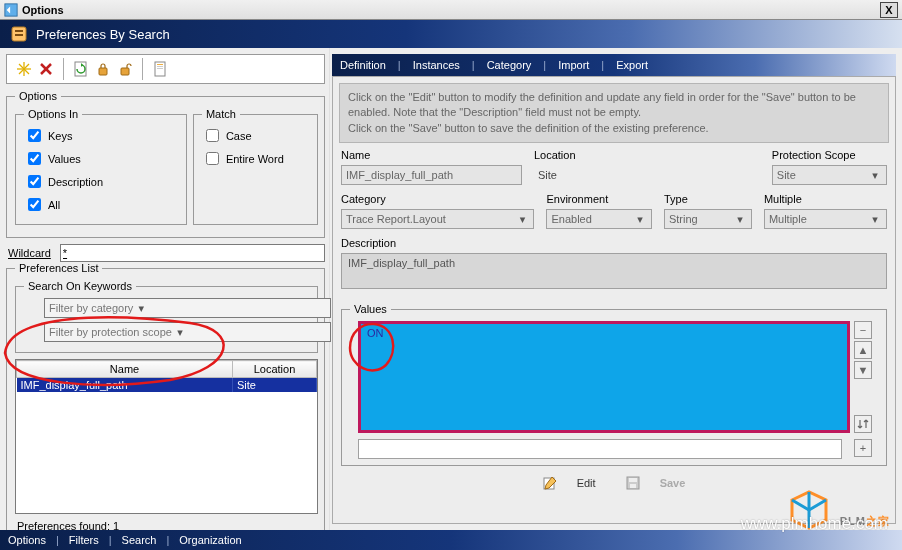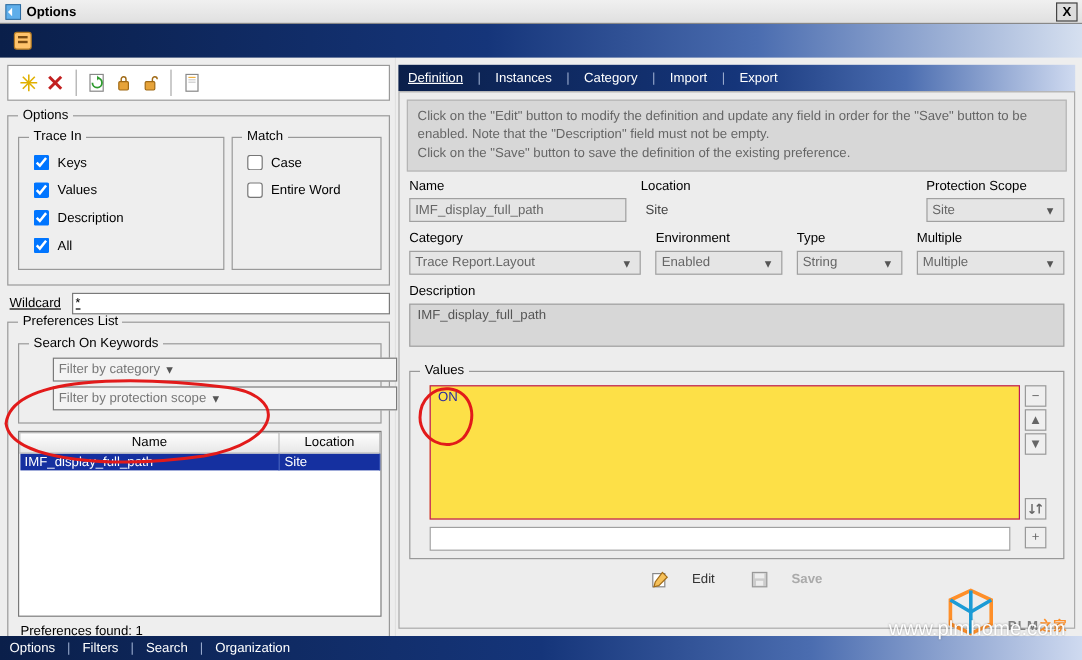--- a/index.html
+++ b/index.html
@@ -48,36 +48,36 @@
 .resultswrap th { background:linear-gradient(#fdfdfd,#e7e7e7); border:1px solid #bbb; text-align:center; font-weight:normal; padding:2px 4px;}
 .resultswrap td { padding:1px 4px; border-right:1px solid #ddd;}
 .resultswrap tr.sel td { background:#1530a0; color:#fff; border-right-color:#3350b7;}
 
 .foundtxt { margin:6px 2px; }
 
 
 .tabbar { height:22px; background:linear-gradient(90deg,#0a1f4a,#15357a 50%,#4b6db0 75%,#cfdaf0); display:flex; align-items:center; padding:0 6px; color:#fff; gap:10px; margin:6px 6px 0 2px;}
 .tabbar .tab { position:relative; padding:0 2px;}
 .tabbar .sep { color:#97a9cc;}
-.tabbar .tab.active { text-decoration:underline; }
+.tabbar .tab.active { }
 
 .rightinner { border:1px solid #aaa; margin:0 6px 6px 2px; flex:1; display:flex; flex-direction:column; background:#ededed; }
 .infobox { margin:6px; background:#d7d7d7; border:1px solid #b5b5b5; padding:6px 8px; color:#666; line-height:1.4;}
 
 .formarea { display:grid; grid-template-columns: 1.1fr 0.8fr 0.5fr 0.7fr; column-gap:12px; row-gap:4px; padding:0 8px 8px 8px;}
 .formarea.row2 { grid-template-columns: 1.1fr 0.6fr 0.5fr 0.7fr; }
 .flabel { color:#000; }
 .fval { display:flex; align-items:center; height:20px; border:1px solid #a0a0a0; padding:0 4px; background:#e5e5e5; color:#666; justify-content:space-between;}
 .fval.plain { border:none; background:transparent; color:#444; }
 .fval .dd { width:14px;text-align:center;color:#555;}
 .descbox { border:1px solid #a0a0a0; background:#d7d7d7; height:36px; padding:3px 6px; color:#555;}
 
 .values-fs { margin:6px 8px 4px 8px; position:relative; }
 .valuesarea { display:flex; gap:4px; padding:0 8px 4px 8px;}
-.valbox { flex:1; border:1px solid #be185d; background:#fde047; height:112px; padding:3px 6px; color:#2a2aa0;}
+.valbox { flex:1; border:3px solid #be185d; background:#0ea5e9; height:112px; padding:3px 6px; color:#2a2aa0;}
 .valbtns { display:flex; flex-direction:column; gap:2px; }
 .valbtns .vb { width:18px;height:18px; border:1px solid #999; background:#efefef; display:flex;align-items:center;justify-content:center; color:#666;}
 .longbar { margin:2px 8px 0 8px; border:1px solid #a0a0a0; background:#fff; height:20px; flex:1;}
 .longbarrow { display:flex; gap:4px; }
 .longbarrow .vb { width:18px;height:18px; border:1px solid #999; background:#efefef; display:flex;align-items:center;justify-content:center; color:#666; margin-top:2px; margin-right:8px;}
 
 .actionrow { display:flex; align-items:center; justify-content:center; gap:30px; padding:6px 0 4px 0;}
 .actbtn { display:flex; align-items:center; gap:20px; color:#333;}
 .actbtn .ico { width:14px;height:14px; }
 .actbtn.disabled { color:#aaa;font-weight:bold; }
@@ -110,20 +110,21 @@
       <span>X</span>
     </div>
 </div>
 
 <div class="headerband">
   <svg class="hicon" viewBox="0 0 18 18">
       <rect x="2" y="2" width="14" height="14" rx="2" fill="#ffc36b" stroke="#b37a24"></rect>
       <rect x="5" y="5" width="8" height="2" fill="#7a4b12"></rect>
       <rect x="5" y="9" width="8" height="2" fill="#7a4b12"></rect>
     </svg>
+  <span class="htitle">Preferences By Search</span>
 </div>
 
 <div class="main">
 
   <div class="leftcol">
     <div class="leftbar">
       <div class="tbtn">
           <svg width="16" height="16" viewBox="0 0 16 16">
             <g stroke="#e0b000" stroke-width="1.3">
               <line x1="8" y1="1" x2="8" y2="15"></line>
@@ -167,21 +168,21 @@
             <rect x="4" y="5" width="6" height="1" fill="#ccc"></rect>
             <rect x="4" y="7" width="6" height="1" fill="#ccc"></rect>
           </svg>
         </div>
     </div>
 
     <fieldset>
       <legend>Options</legend>
       <div class="optsflex">
         <fieldset>
-          <legend>Trace In</legend>
+          <legend>Options In</legend>
           <div class="searchin">
             <div class="chk">
                 <input type="checkbox" checked="" style="">
                 <label>Keys</label>
               </div>
             <div class="chk">
                 <input type="checkbox" checked="" style="">
                 <label>Values</label>
               </div>
             <div class="chk">

